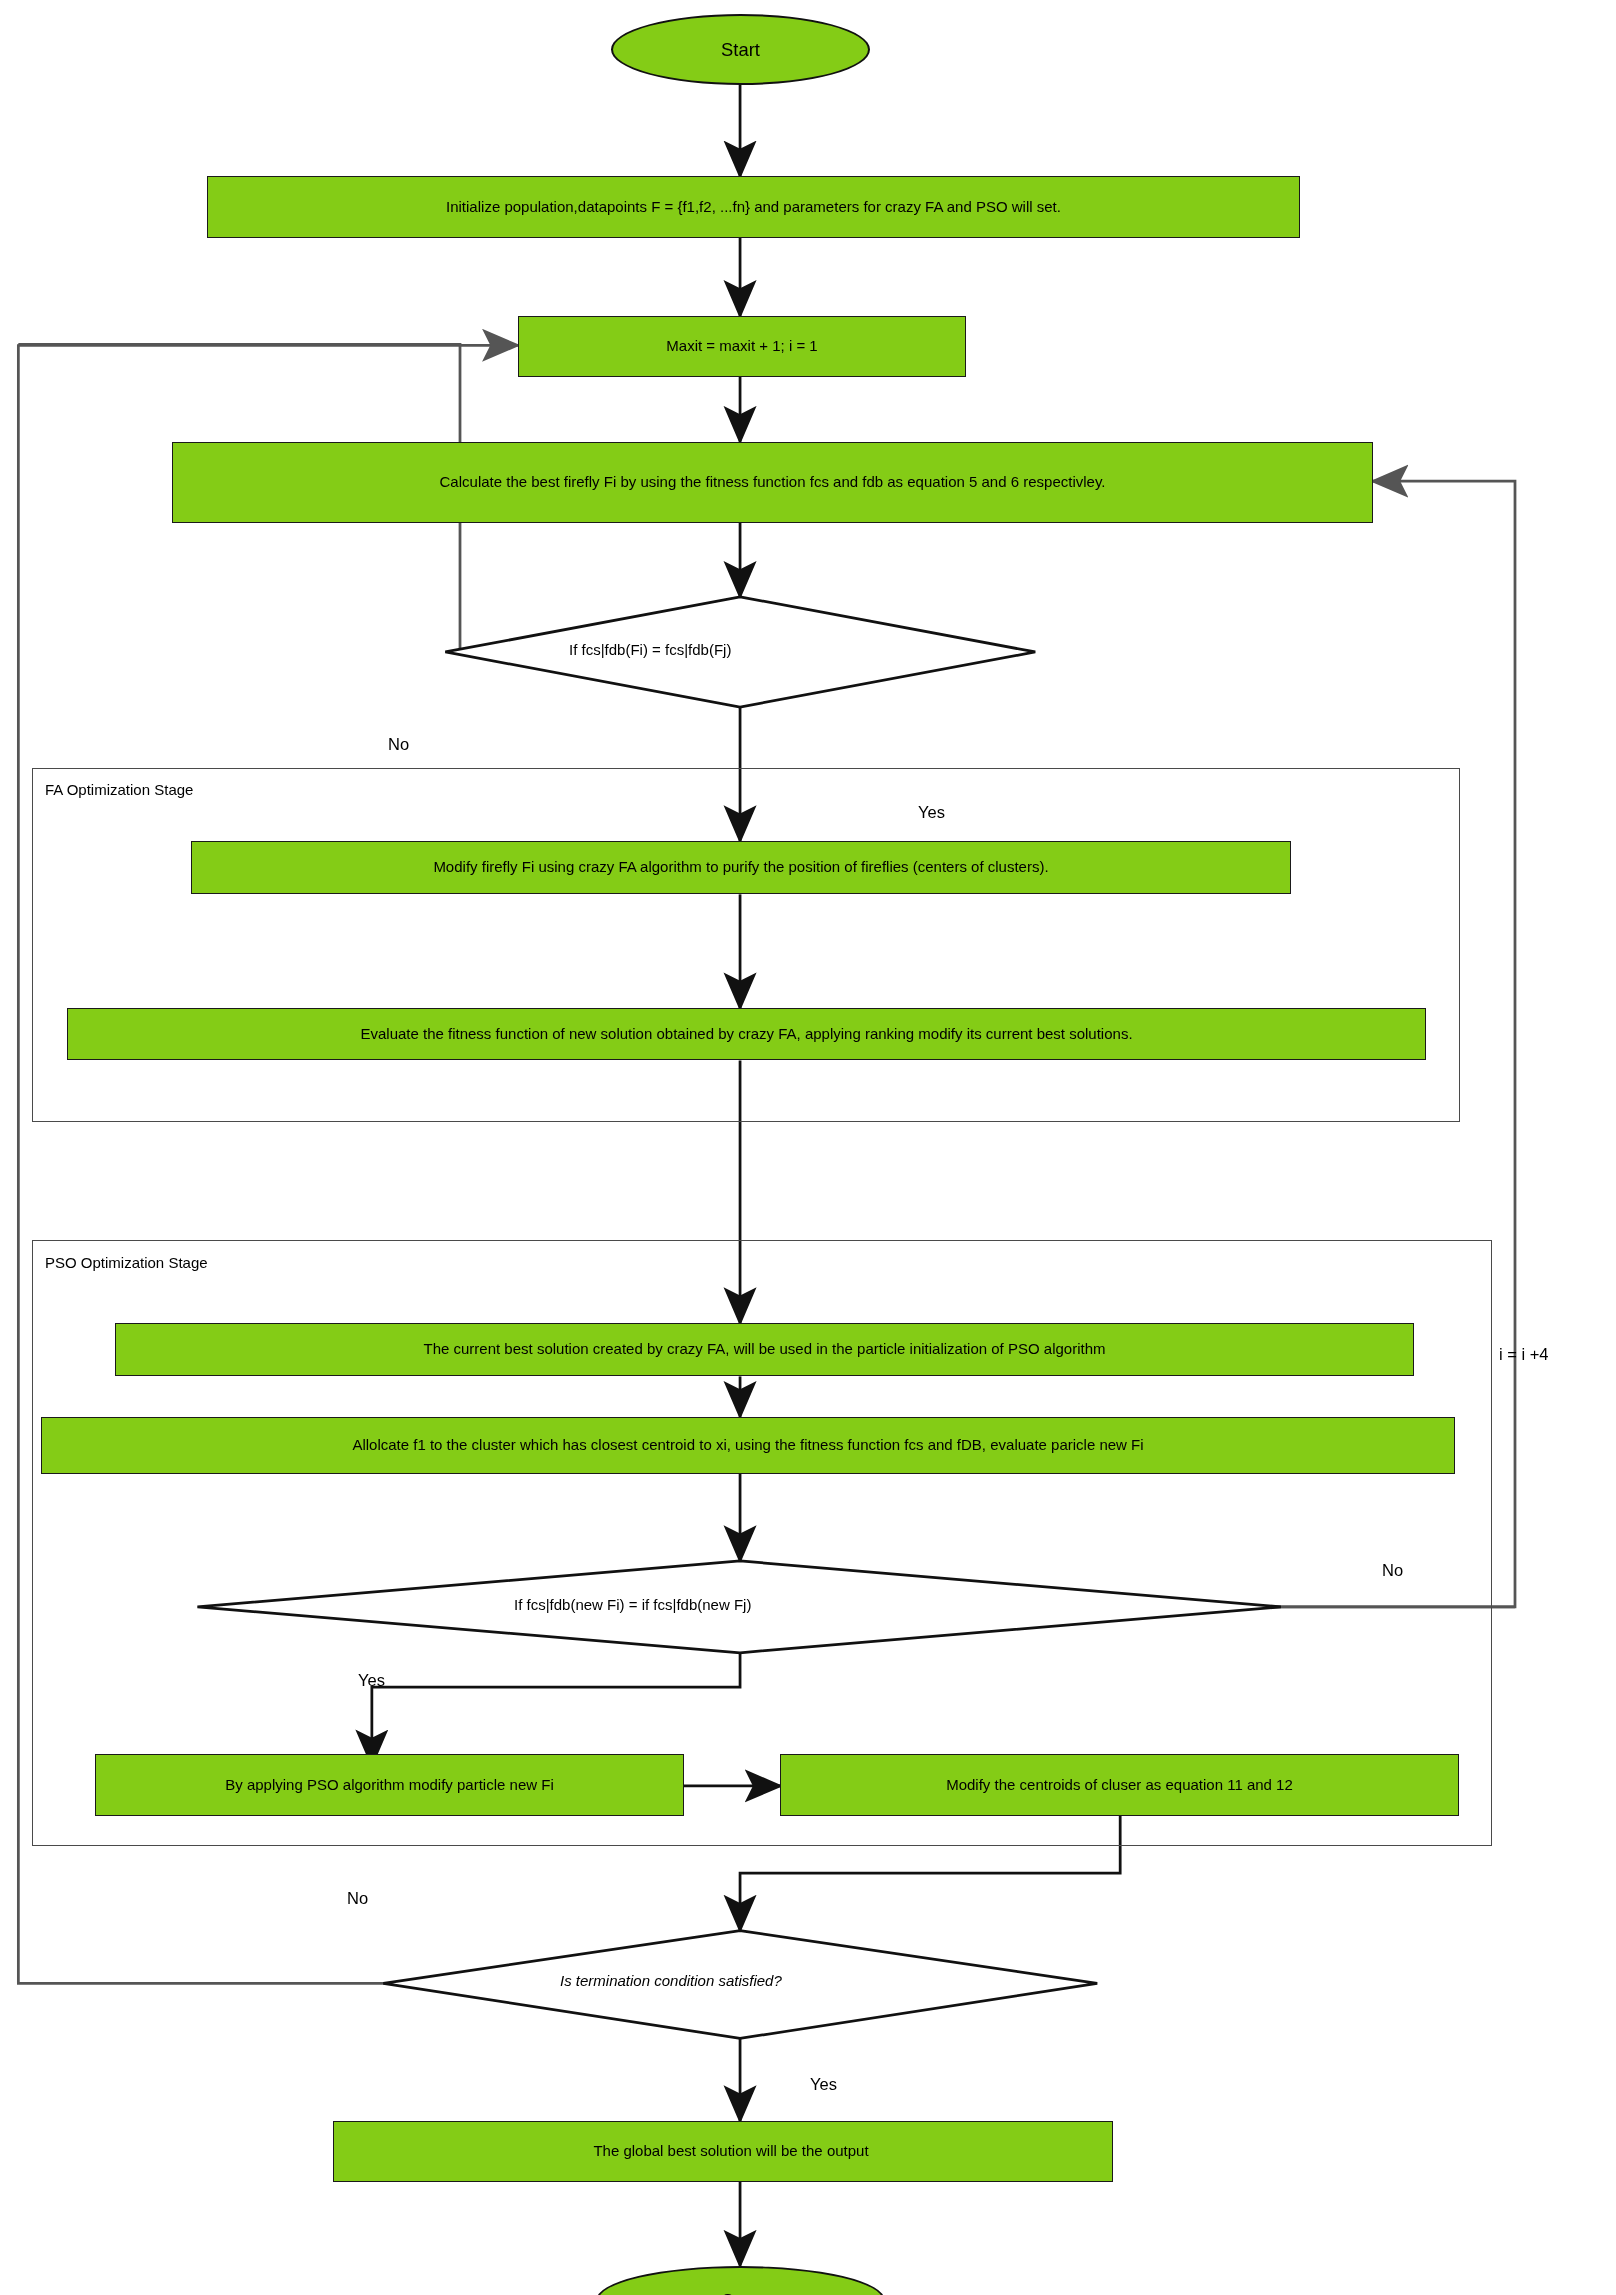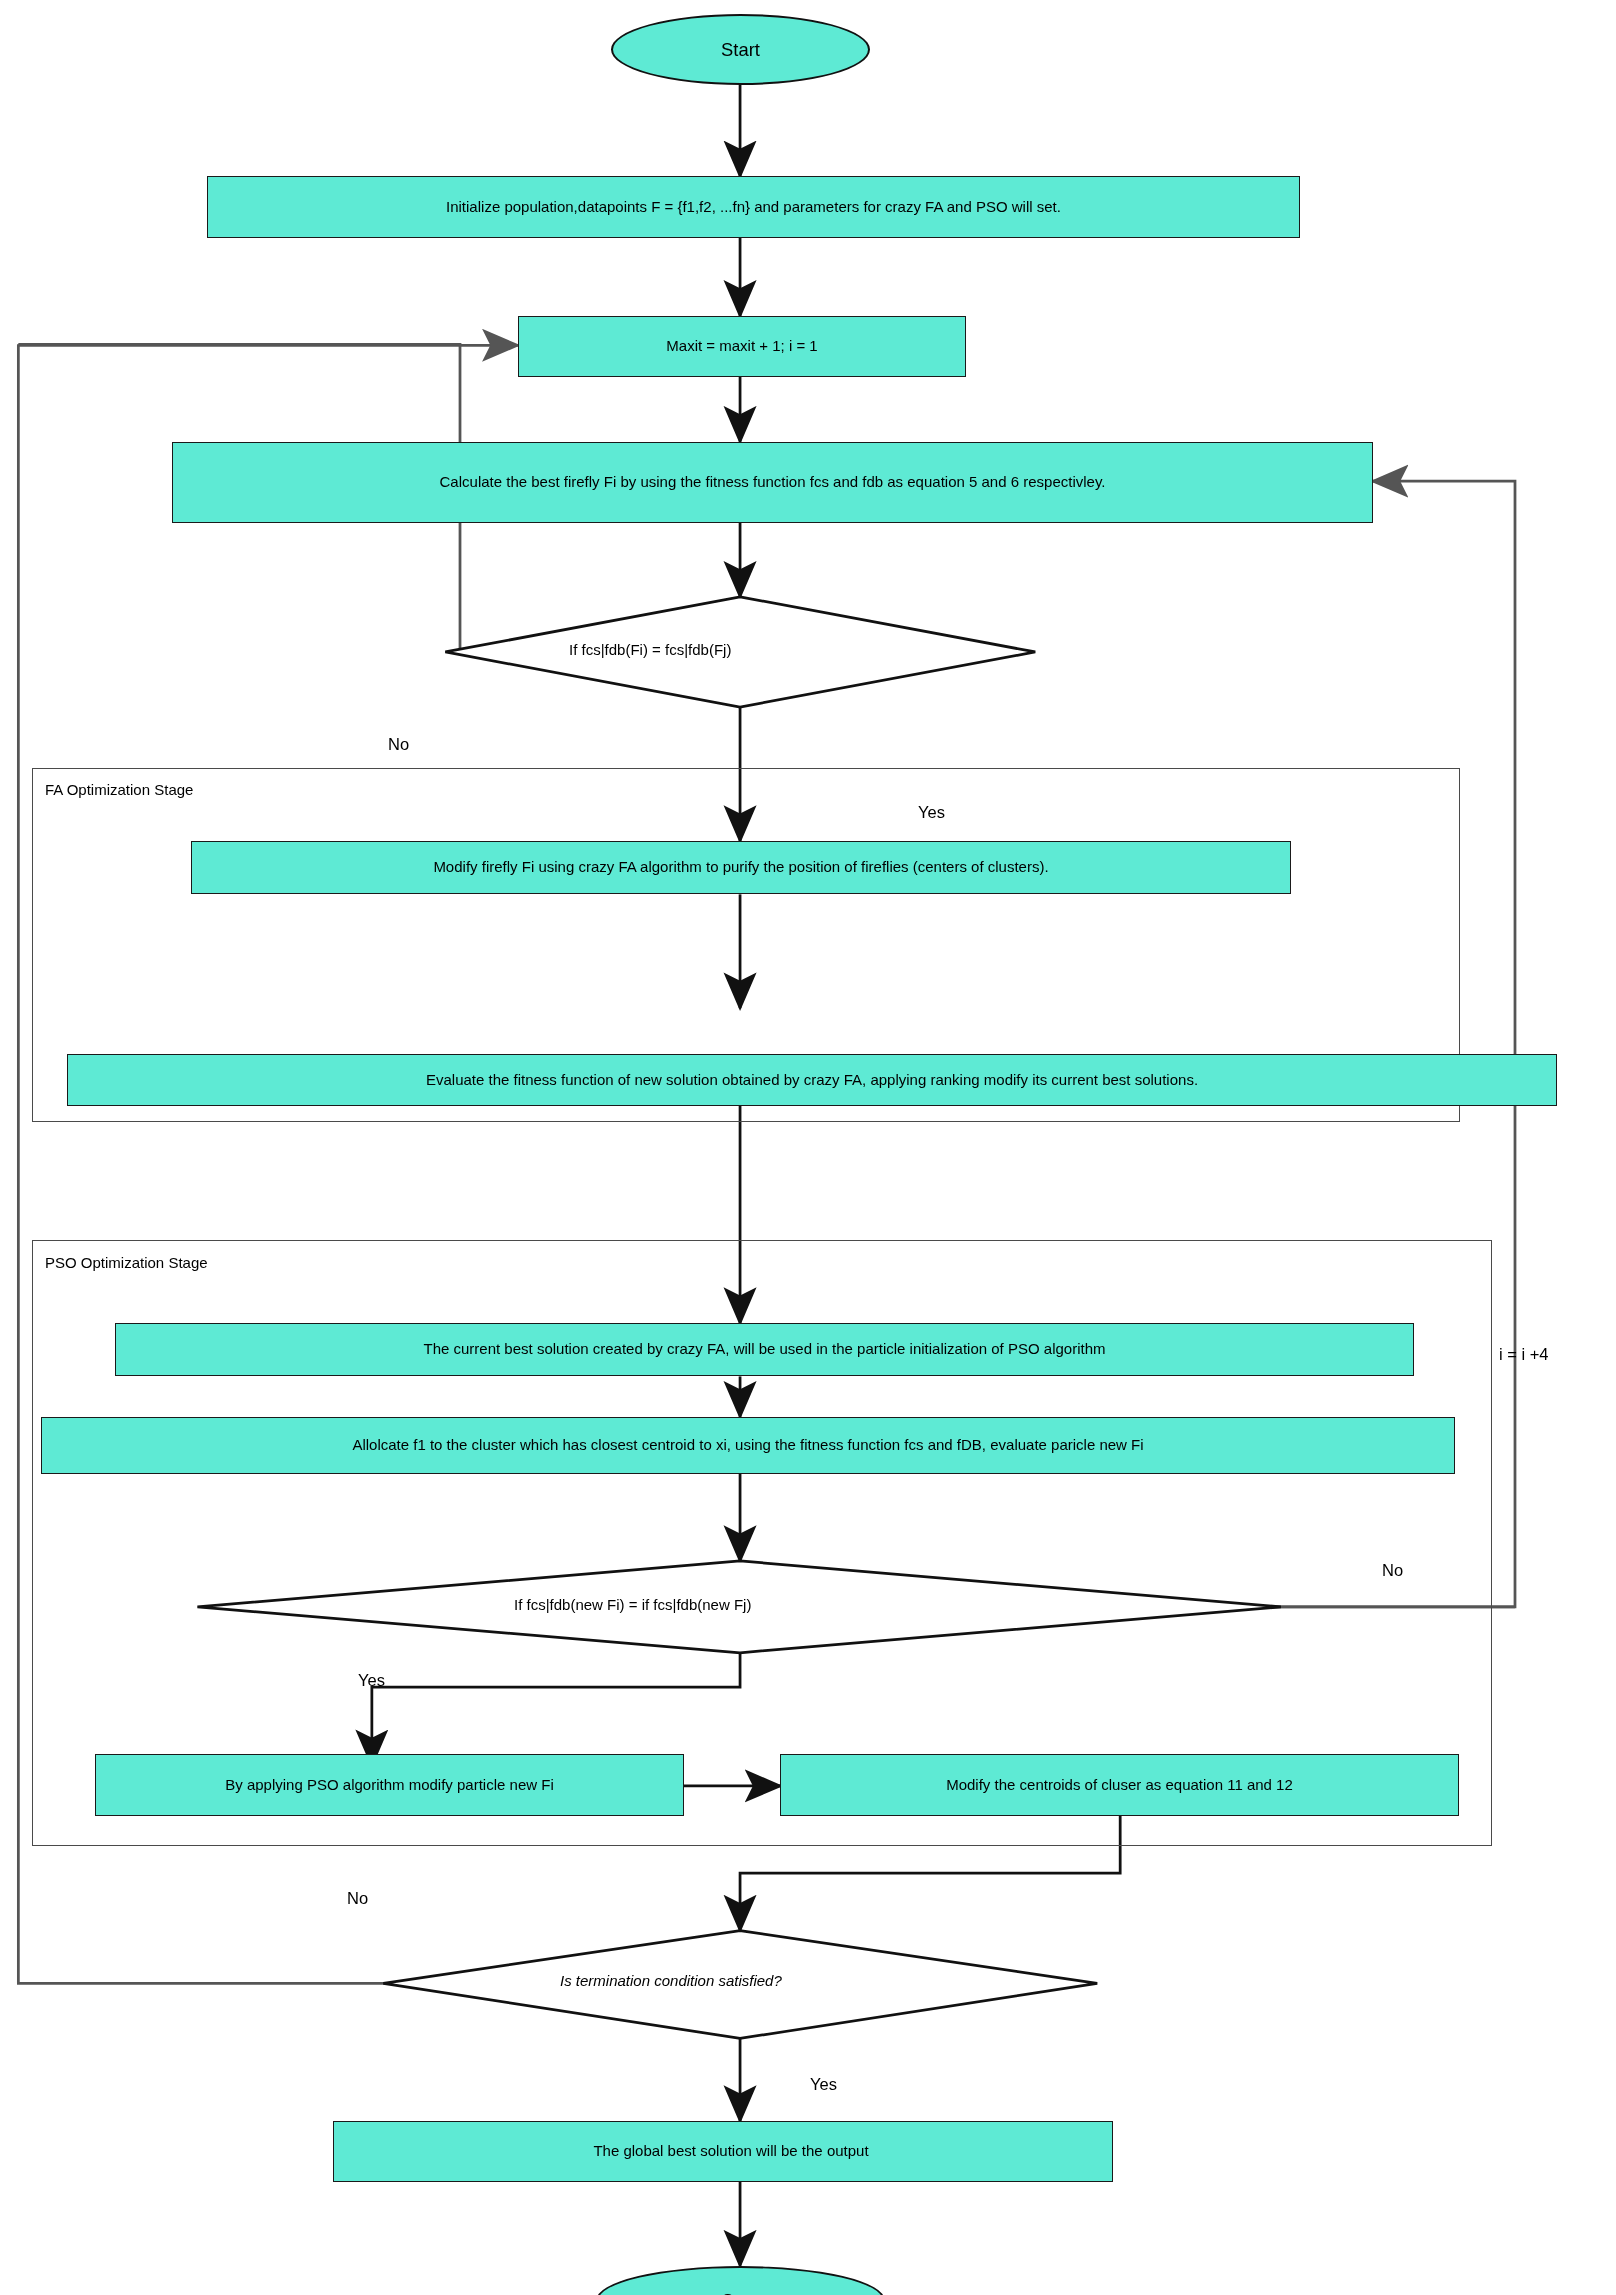--- a/index.html
+++ b/index.html
@@ -1,20 +1,20 @@
 <!DOCTYPE html>
 <html style="font-size:7.3px"><head>
 <meta charset="utf-8">
 <style>
   html,body{margin:0;padding:0;background:#ffffff;}
   body{font-family:"Liberation Sans",sans-serif;color:#000;}
   #stage{position:relative;width:1616px;height:2341px;background:#fff;overflow:hidden;}
   svg.layer{position:absolute;left:0;top:0;width:1616px;height:2341px;}
   .node{position:absolute;box-sizing:border-box;display:flex;align-items:center;justify-content:center;
-        background:#5eead4;border:1.8px solid #1a1a1a;text-align:center;}
+        background:#84cc16;border:1.8px solid #1a1a1a;text-align:center;}
   .node span{display:block;padding:0 6.4px;line-height:1.25;}
   .terminal{border:2.3px solid #111;border-radius:50%;}
   .label{position:absolute;background:transparent;white-space:nowrap;}
   .grouplabel{position:absolute;white-space:nowrap;}
   .group{position:absolute;box-sizing:border-box;border:1.4px solid #4a4a4a;background:transparent;}
   .fs-lg{font-size:18.4px;}
   .fs-md{font-size:15px;}
   .fs-sm{font-size:16.5px;}
 </style>
 </head>
@@ -103,21 +103,21 @@
 
   <svg class="layer" style="pointer-events:none;" viewBox="0 0 3520 5099" width="1616" height="2341">
     <polygon points="1612,1300 2255,1420 1612,1540 970,1420" fill="#fff" stroke="#111" stroke-width="6"></polygon>
   </svg>
   <div class="label fs-md" style="left:569px;top:641px;">If fcs|fdb(Fi) = fcs|fdb(Fj)</div>
 
   <div class="node fs-md" style="left:191px;top:841px;width:1100px;height:53px;">
     <span>Modify firefly Fi using crazy FA algorithm to purify the position of fireflies (centers of clusters).</span>
   </div>
 
-  <div class="node fs-md" style="left:67px;top:1054px;width:1490px;height:52px;">
+  <div class="node fs-md" style="left:67px;top:1008px;width:1359px;height:52px;">
     <span>Evaluate the fitness function of new solution obtained by crazy FA, applying ranking modify its current best solutions.</span>
   </div>
 
   <div class="node fs-md" style="left:115px;top:1323px;width:1299px;height:53px;">
     <span>The current best solution created by crazy FA, will be used in the particle initialization of PSO algorithm</span>
   </div>
 
   <div class="node fs-md" style="left:41px;top:1417px;width:1414px;height:57px;">
     <span>Allolcate f1 to the cluster which has closest centroid to xi, using the fitness function fcs and fDB, evaluate paricle new Fi</span>
   </div>

